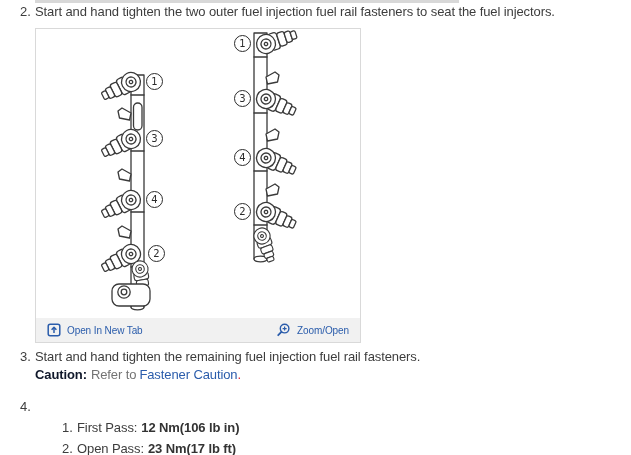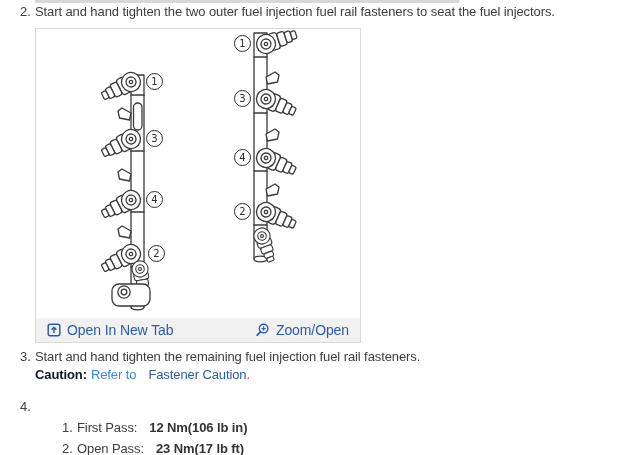--- a/index.html
+++ b/index.html
@@ -9,46 +9,46 @@
     font-size:13px;letter-spacing:-0.1px;color:#3d3d3d;
   }
   .prev-edge{position:absolute;left:35px;top:0;width:424px;height:3px;background:#d8d8d8;}
   .step{display:flex;padding-left:20px;white-space:nowrap;line-height:14px;}
   .step .num{width:15px;flex:none;}
   .step2{margin-top:5px;}
   .step3{margin-top:7px;}
   .step4{margin-top:18px;}
   .caution-row{margin-left:35px;margin-top:4px;line-height:14px;white-space:nowrap;}
   .caution-label{color:#0f172a;font-weight:700;margin-right:4px;}
-  .caution-text{color:#3b82f6;margin-right:12px;}
+  .caution-text{color:#737373;margin-right:3px;}
   .caution-period{color:#e32232;}
   a,.link{color:#2a5cab;text-decoration:none;cursor:pointer;}
   .substep{display:flex;margin-left:62px;margin-top:7px;line-height:14px;white-space:nowrap;}
   .substep .subnum{width:15px;flex:none;}
-  .substep .sublabel{margin-right:12px;}
+  .substep .sublabel{margin-right:4px;}
   .torque{font-weight:700;color:#333;}
   .torque-imperial{}
 
   .figure-box{
     margin:9px 0 0 35px;width:326px;height:315px;box-sizing:border-box;
     border:1px solid #d9d9d9;background:#ffffff;display:flex;flex-direction:column;
   }
   .figure-canvas{position:relative;width:324px;height:289px;flex:none;}
   .figure-canvas svg{display:block;}
   .callout{
     position:absolute;width:17px;height:17px;box-sizing:border-box;
     border:1.7px solid #2c2c2c;border-radius:50%;background:#fff;
     font-family:"DejaVu Sans",sans-serif;font-size:10px;letter-spacing:0;
     color:#2c2c2c;display:flex;align-items:center;justify-content:center;
   }
   .figure-footer{
     flex:1;background:#f1f1f1;display:flex;align-items:center;
     justify-content:space-between;padding:0 11px;
   }
-  .flink{display:flex;align-items:center;gap:6px;font-size:14px;letter-spacing:-0.1px;}
+  .flink{display:flex;align-items:center;gap:6px;font-size:10px;letter-spacing:-0.1px;}
   .flink svg{flex:none;}
 </style>
 </head>
 <body>
 
 <div class="prev-edge"></div>
 
 <div class="step step2">
   <span class="num">2.</span>
   <span>Start and hand tighten the two outer fuel injection fuel rail fasteners to seat the fuel injectors.</span>

